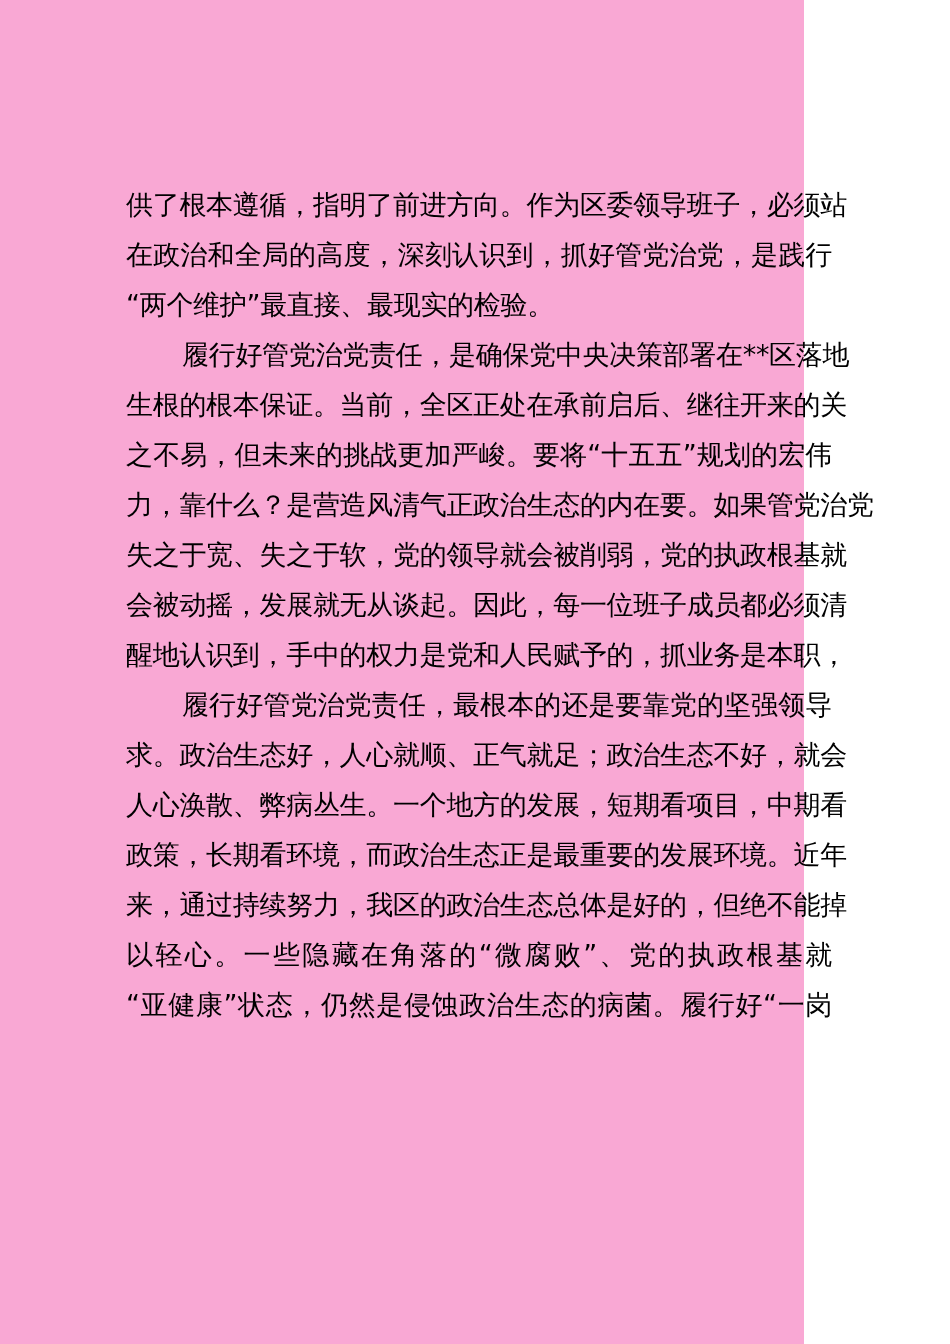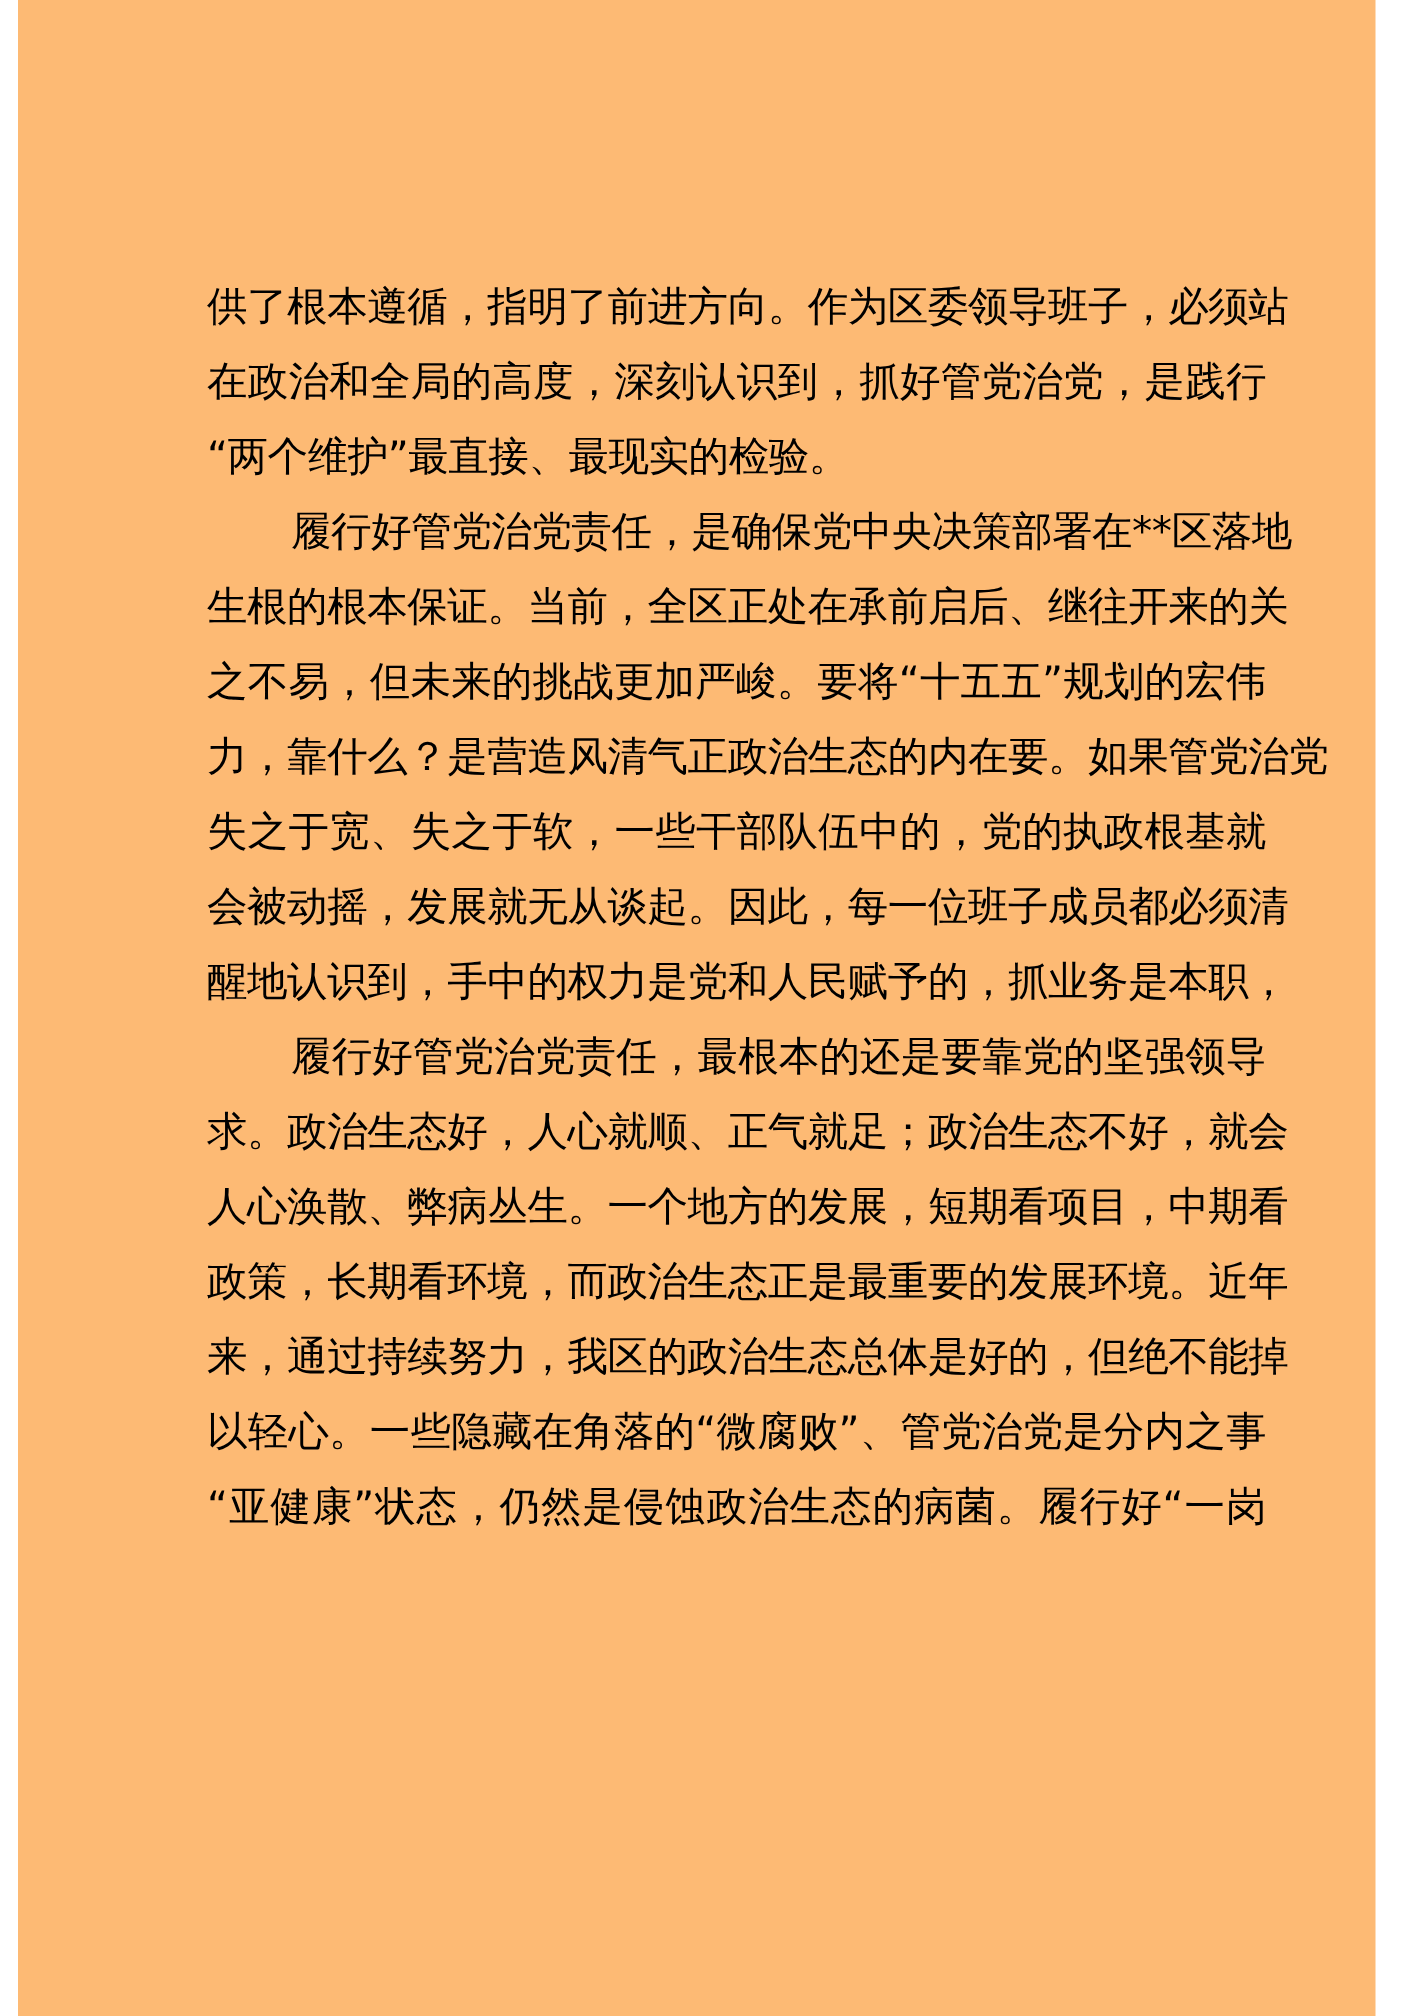--- a/index.html
+++ b/index.html
@@ -10,25 +10,25 @@
     body {
       width: 950px;
       height: 1344px;
       position: relative;
       overflow: hidden;
       font-family: "DejaVu Sans", "Liberation Sans", sans-serif;
       color: #000000;
     }
     .page {
       position: absolute;
-      left: 12px;
+      left: 0;
       top: 0;
-      width: 905px;
+      width: 804px;
       height: 1344px;
-      background: #fdba74;
+      background: #f9a8d4;
     }
     .body-text {
       position: absolute;
       left: 126px;
       top: 183px;
       width: 706px;
     }
     .line {
       height: 50px;
       line-height: 44px;
@@ -55,29 +55,29 @@
       <div class="line">供了根本遵循，指明了前进方向。作为区委领导班子，必须站</div>
       <div class="line">在政治和全局的高度，深刻认识到，抓好管党治党，是践行</div>
       <div class="line last">“两个维护”最直接、最现实的检验。</div>
     </div>
 
     <div>
       <div class="line indent">履行好管党治党责任，是确保党中央决策部署在**区落地</div>
       <div class="line">生根的根本保证。当前，全区正处在承前启后、继往开来的关</div>
       <div class="line">之不易，但未来的挑战更加严峻。要将“十五五”规划的宏伟</div>
       <div class="line">力，靠什么？是营造风清气正政治生态的内在要。如果管党治党</div>
-      <div class="line">失之于宽、失之于软，一些干部队伍中的，党的执政根基就</div>
+      <div class="line">失之于宽、失之于软，党的领导就会被削弱，党的执政根基就</div>
       <div class="line">会被动摇，发展就无从谈起。因此，每一位班子成员都必须清</div>
       <div class="line">醒地认识到，手中的权力是党和人民赋予的，抓业务是本职，</div>
     </div>
 
     <div>
       <div class="line indent">履行好管党治党责任，最根本的还是要靠党的坚强领导</div>
       <div class="line">求。政治生态好，人心就顺、正气就足；政治生态不好，就会</div>
       <div class="line">人心涣散、弊病丛生。一个地方的发展，短期看项目，中期看</div>
       <div class="line">政策，长期看环境，而政治生态正是最重要的发展环境。近年</div>
       <div class="line">来，通过持续努力，我区的政治生态总体是好的，但绝不能掉</div>
-      <div class="line">以轻心。一些隐藏在角落的“微腐败”、管党治党是分内之事</div>
+      <div class="line">以轻心。一些隐藏在角落的“微腐败”、党的执政根基就</div>
       <div class="line">“亚健康”状态，仍然是侵蚀政治生态的病菌。履行好“一岗</div>
     </div>
 
   </div>
 </div>
 
 </body></html>

